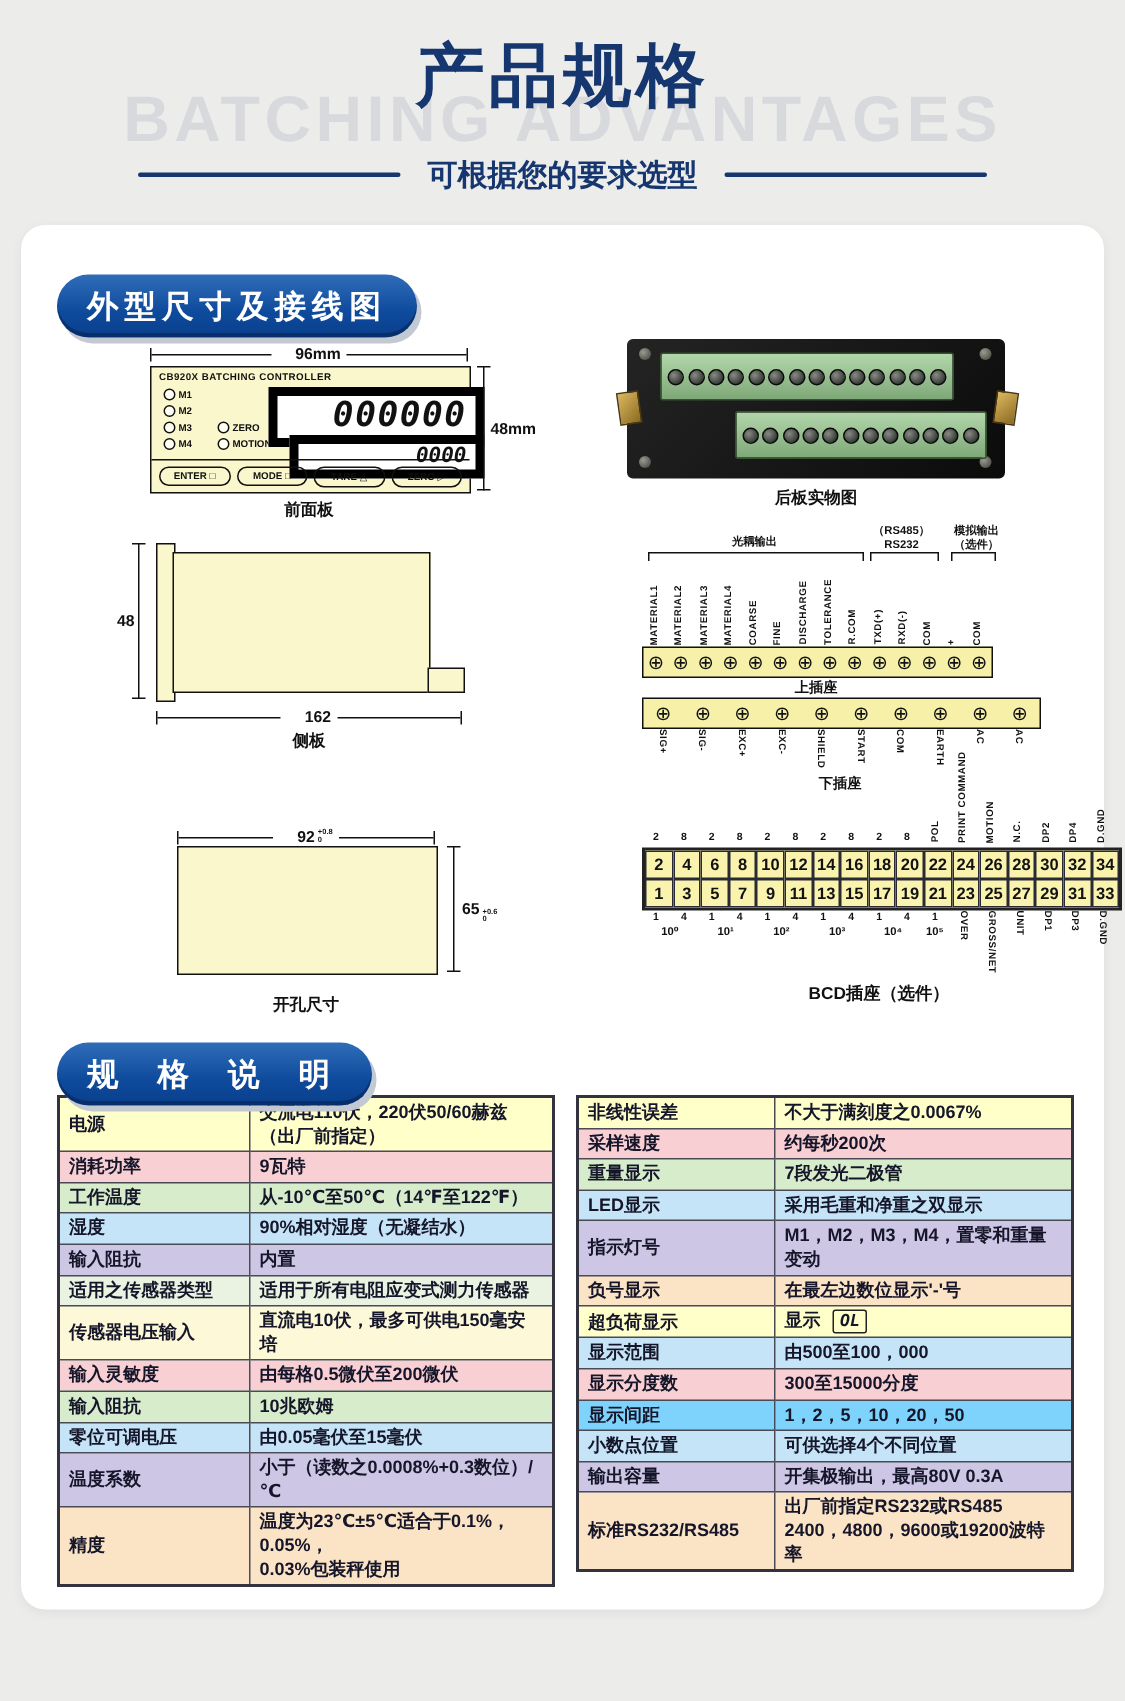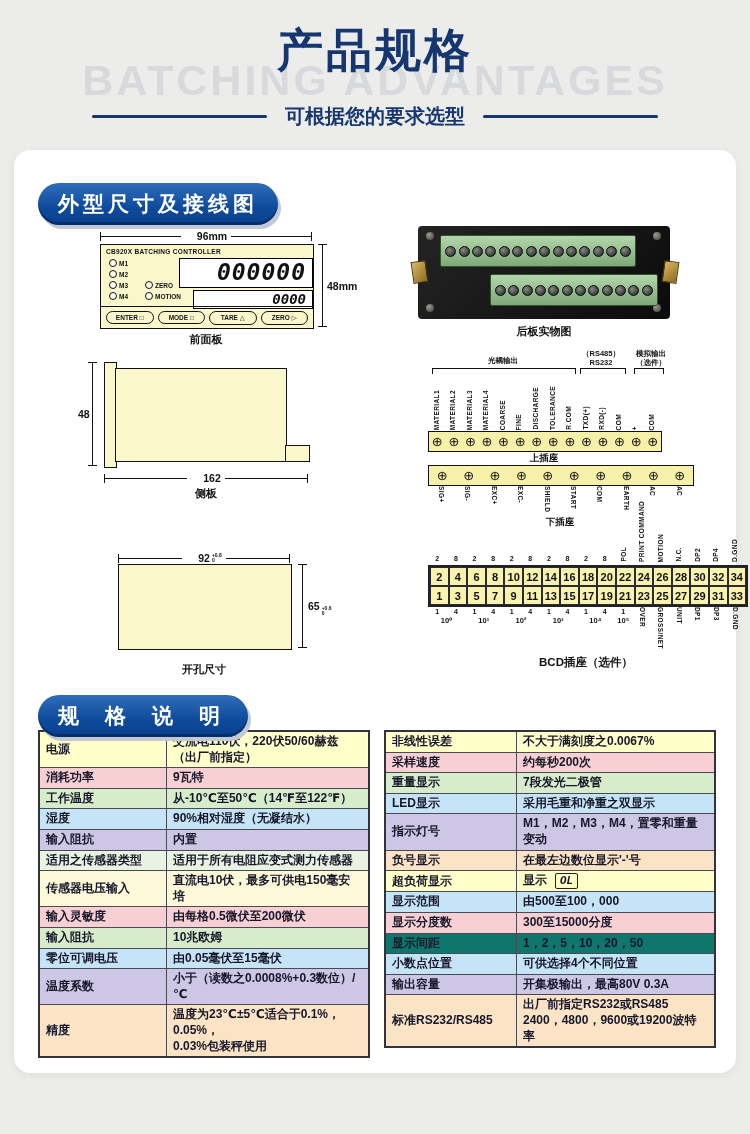--- a/index.html
+++ b/index.html
@@ -39,21 +39,21 @@
   .tolstack{display:inline-flex;flex-direction:column;margin-left:2px;}
   .tline{font-size:5px;line-height:5px;font-weight:bold;}
 
   
   #fp{position:absolute;left:80px;top:80px;width:244px;height:118px;}
   #fp .panel{position:absolute;left:6px;top:14px;width:212px;height:83px;
     background:#fbf7cc;border:1.3px solid #111;}
   #fp .model{position:absolute;left:5px;top:3px;font-size:6.5px;font-weight:bold;letter-spacing:.3px;color:#111;}
   .led{position:absolute;display:flex;align-items:center;gap:2px;font-size:6.5px;font-weight:bold;color:#111;}
   .ledc{width:6px;height:6px;border:1px solid #111;border-radius:50%;background:#fffef2;}
-  #fp .disp{position:absolute;background:#fff;border:1px solid #000000;
+  #fp .disp{position:absolute;background:#fff;border:6px solid #000000;
     font-family:"DejaVu Sans Mono",monospace;font-weight:bold;font-style:italic;
     text-align:right;color:#111;}
   #fp .disp.main{left:78px;top:13px;width:126px;height:28px;font-size:23px;line-height:27px;letter-spacing:1px;padding-right:6px;}
   #fp .disp.sub{left:92px;top:45px;width:112px;height:17px;font-size:14px;line-height:16px;padding-right:6px;}
   #fp .btnstrip{position:absolute;left:0;right:0;bottom:0;height:21px;border-top:1.3px solid #111;
     display:flex;align-items:center;gap:4px;padding:0 5px;}
   .pbtn{flex:1;border:1px solid #111;border-radius:8px;font-size:6.5px;font-weight:bold;
     text-align:center;padding:2px 0;white-space:nowrap;color:#111;background:transparent;}
 
   
@@ -634,21 +634,21 @@
             <td class="val">显示<span class="olbox">OL</span></td>
           </tr>
           <tr style="background: rgb(198, 228, 247);">
             <td class="lab">显示范围</td>
             <td class="val">由500至100，000</td>
           </tr>
           <tr style="background: rgb(248, 207, 211);">
             <td class="lab">显示分度数</td>
             <td class="val">300至15000分度</td>
           </tr>
-          <tr style="background: #0f766e;">
+          <tr style="background: #7dd3fc;">
             <td class="lab">显示间距</td>
             <td class="val">1，2，5，10，20，50</td>
           </tr>
           <tr style="background: rgb(198, 228, 247);">
             <td class="lab">小数点位置</td>
             <td class="val">可供选择4个不同位置</td>
           </tr>
           <tr style="background: rgb(205, 198, 229);">
             <td class="lab">输出容量</td>
             <td class="val">开集极输出，最高80V 0.3A</td>

